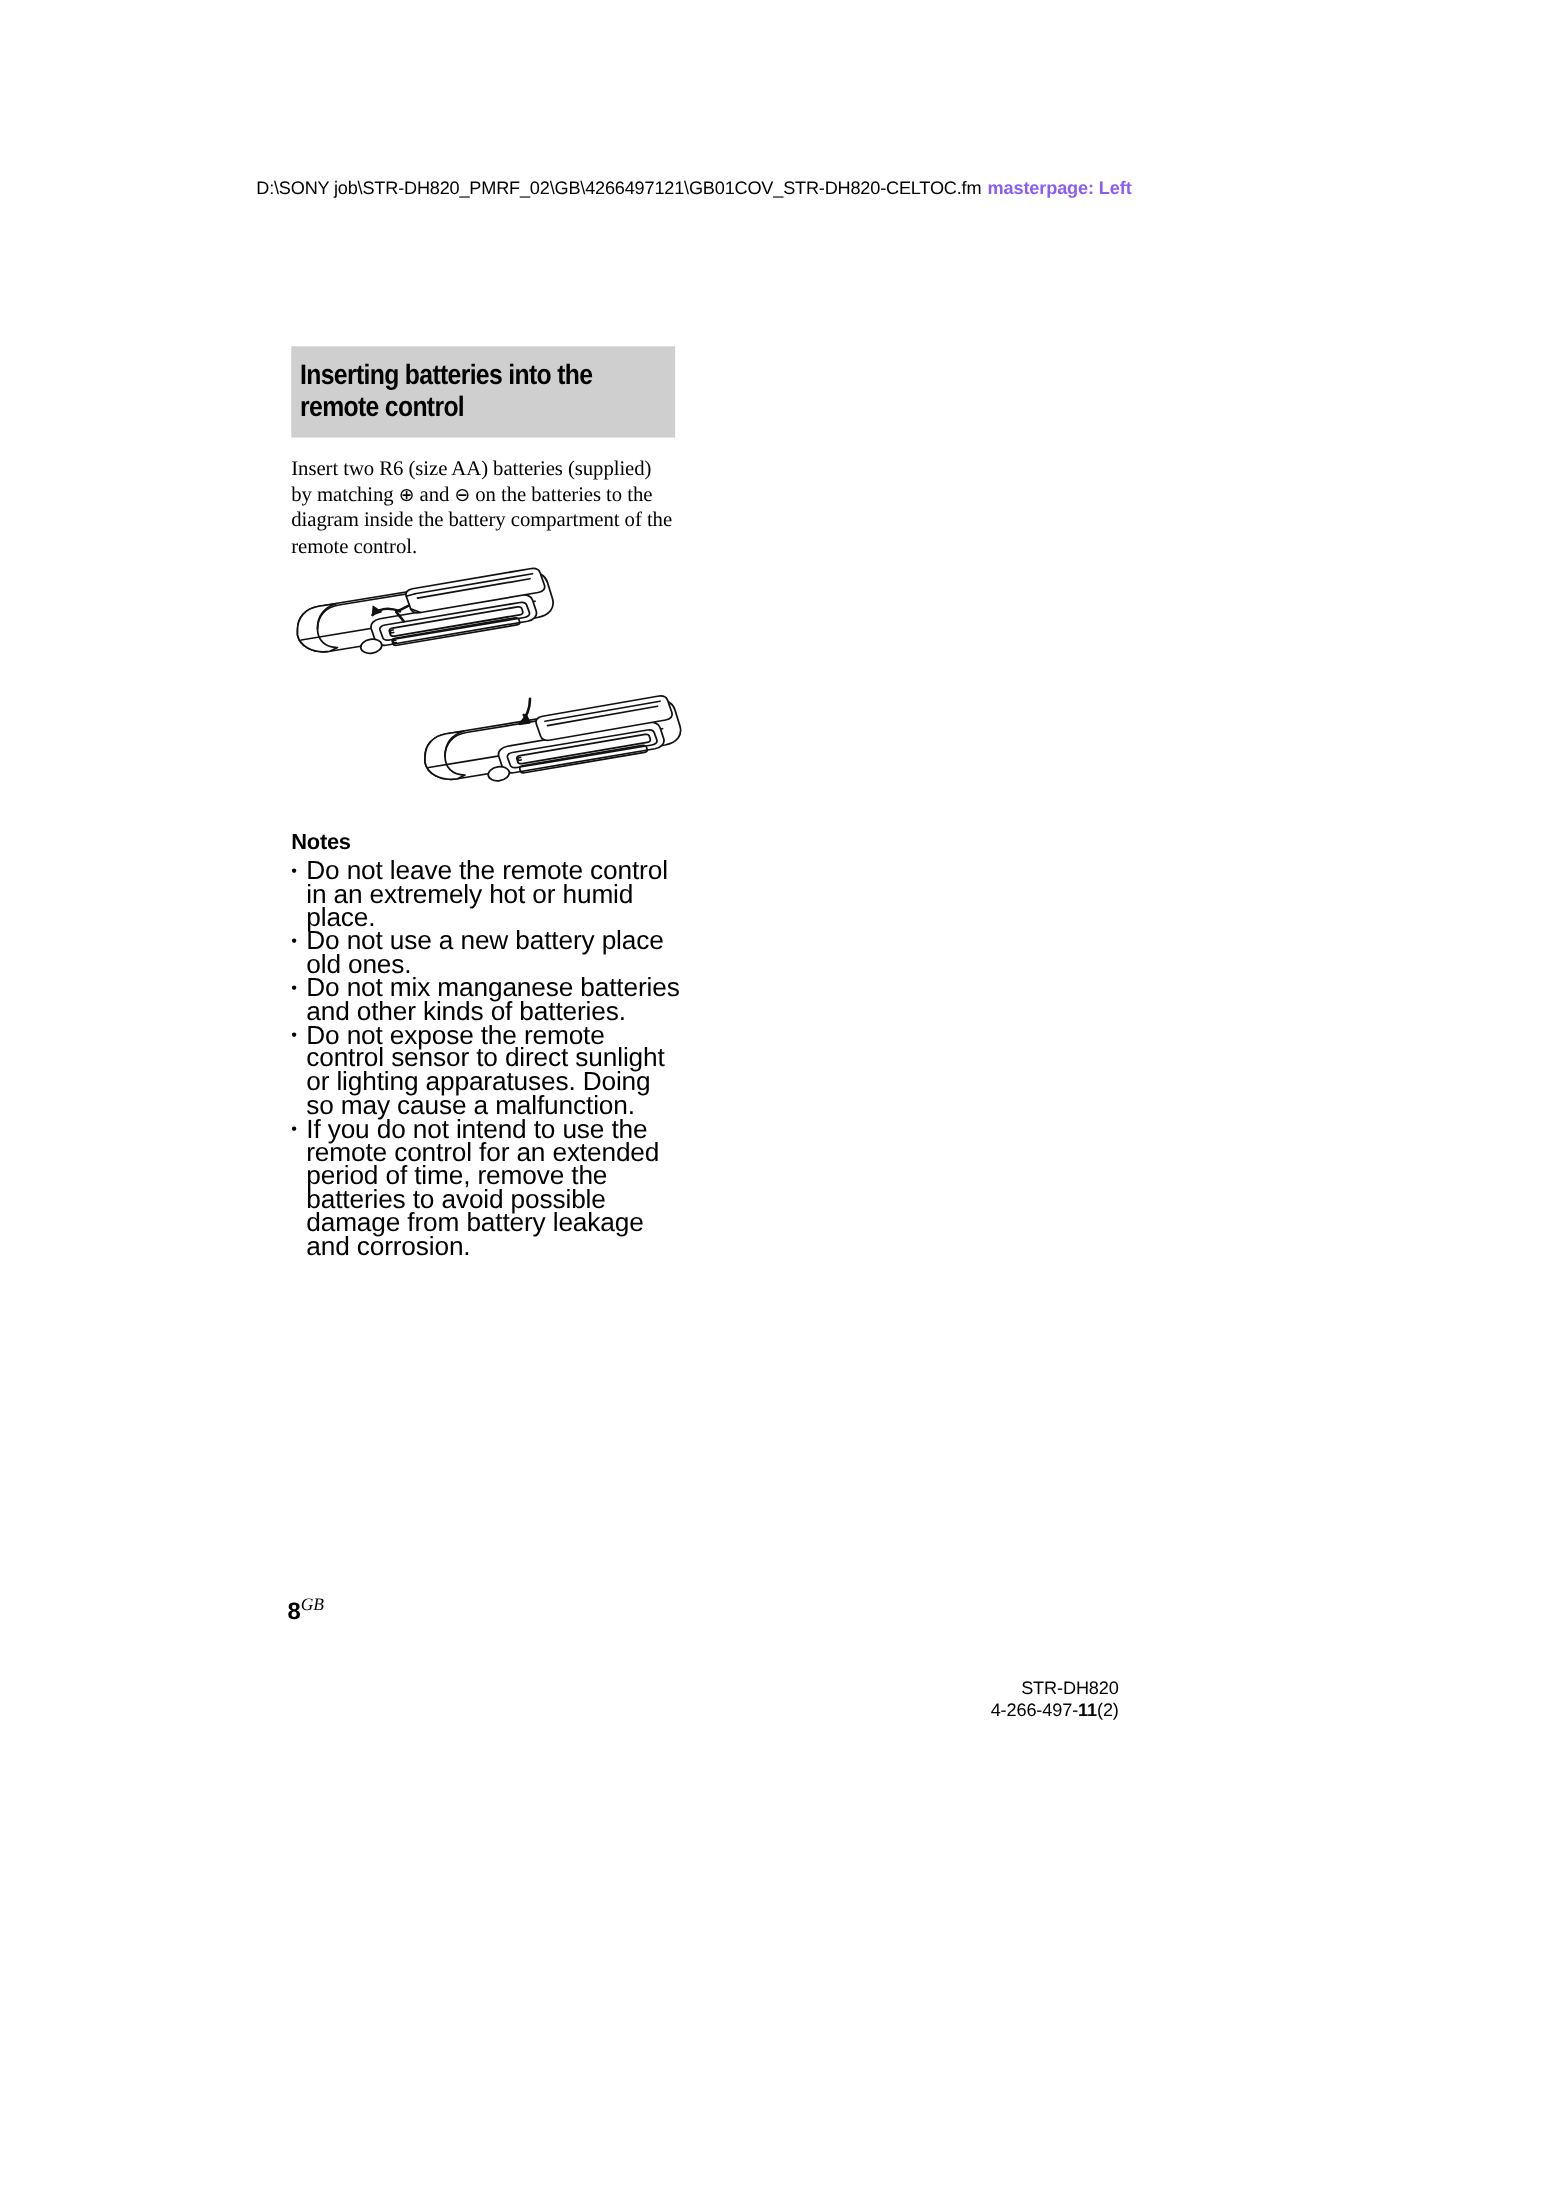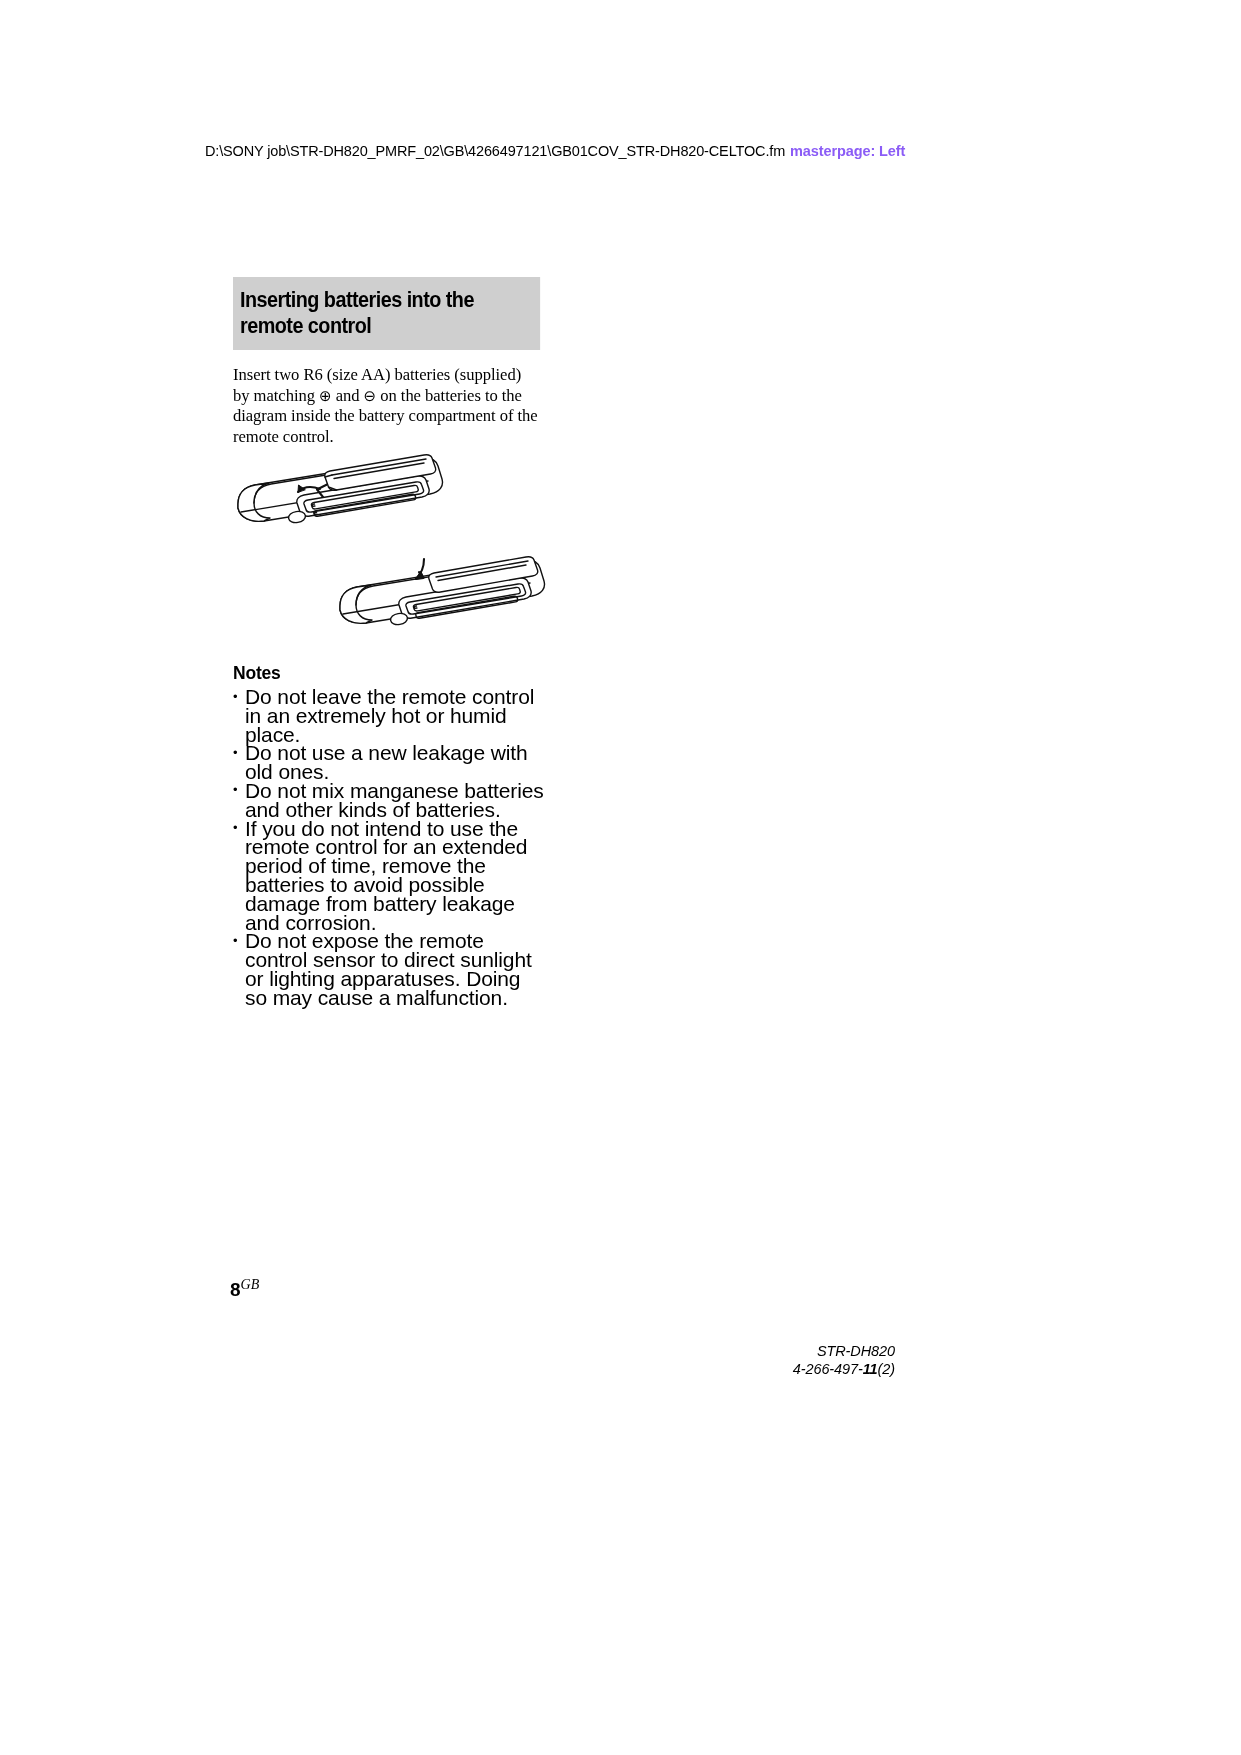--- a/index.html
+++ b/index.html
@@ -151,21 +151,21 @@
     position: absolute;
     left: 700px;
     top: 1342px;
     width: 195px;
     text-align: right;
     font-family: "Liberation Sans", sans-serif;
     font-size: 14.5px;
     line-height: 18px;
     letter-spacing: -0.1px;
   }
-  .colophon .line { display: block; white-space: nowrap; font-style: italic; }
+  .colophon .line { display: block; white-space: nowrap; }
   .colophon b { font-weight: bold; }
 </style>
 </head>
 <body>
 
 <div class="running-head">
   <div class="path">D:\SONY job\STR-DH820_PMRF_02\GB\4266497121\GB01COV_STR-DH820-CELTOC.fm</div>
   <div class="masterpage">masterpage: Left</div>
 </div>
 
@@ -264,24 +264,24 @@
 
     <ellipse cx="171" cy="187" rx="8.5" ry="5.5" transform="rotate(-9 171 187)" fill="#fff"></ellipse>
 
   </svg>
 </div>
 
 <div class="notes-block">
   <div class="notes-title">Notes</div>
   <ul class="notes-list">
     <li>Do not leave the remote control in an extremely hot or humid place.</li>
-    <li>Do not use a new leakage with old ones.</li>
+    <li>Do not use a new battery place old ones.</li>
     <li>Do not mix manganese batteries and other kinds of batteries.</li>
+    <li>Do not expose the remote control sensor to direct sunlight or lighting apparatuses. Doing so may cause a malfunction.</li>
     <li>If you do not intend to use the remote control for an extended period of time, remove the batteries to avoid possible damage from battery leakage and corrosion.</li>
-    <li>Do not expose the remote control sensor to direct sunlight or lighting apparatuses. Doing so may cause a malfunction.</li>
   </ul>
 </div>
 
 <div class="folio"><span>8</span><span class="gb">GB</span></div>
 
 <div class="colophon">
   <span class="line">STR-DH820</span>
   <span class="line"><span>4-266-497-</span><b>11</b><span>(2)</span></span>
 </div>
 

